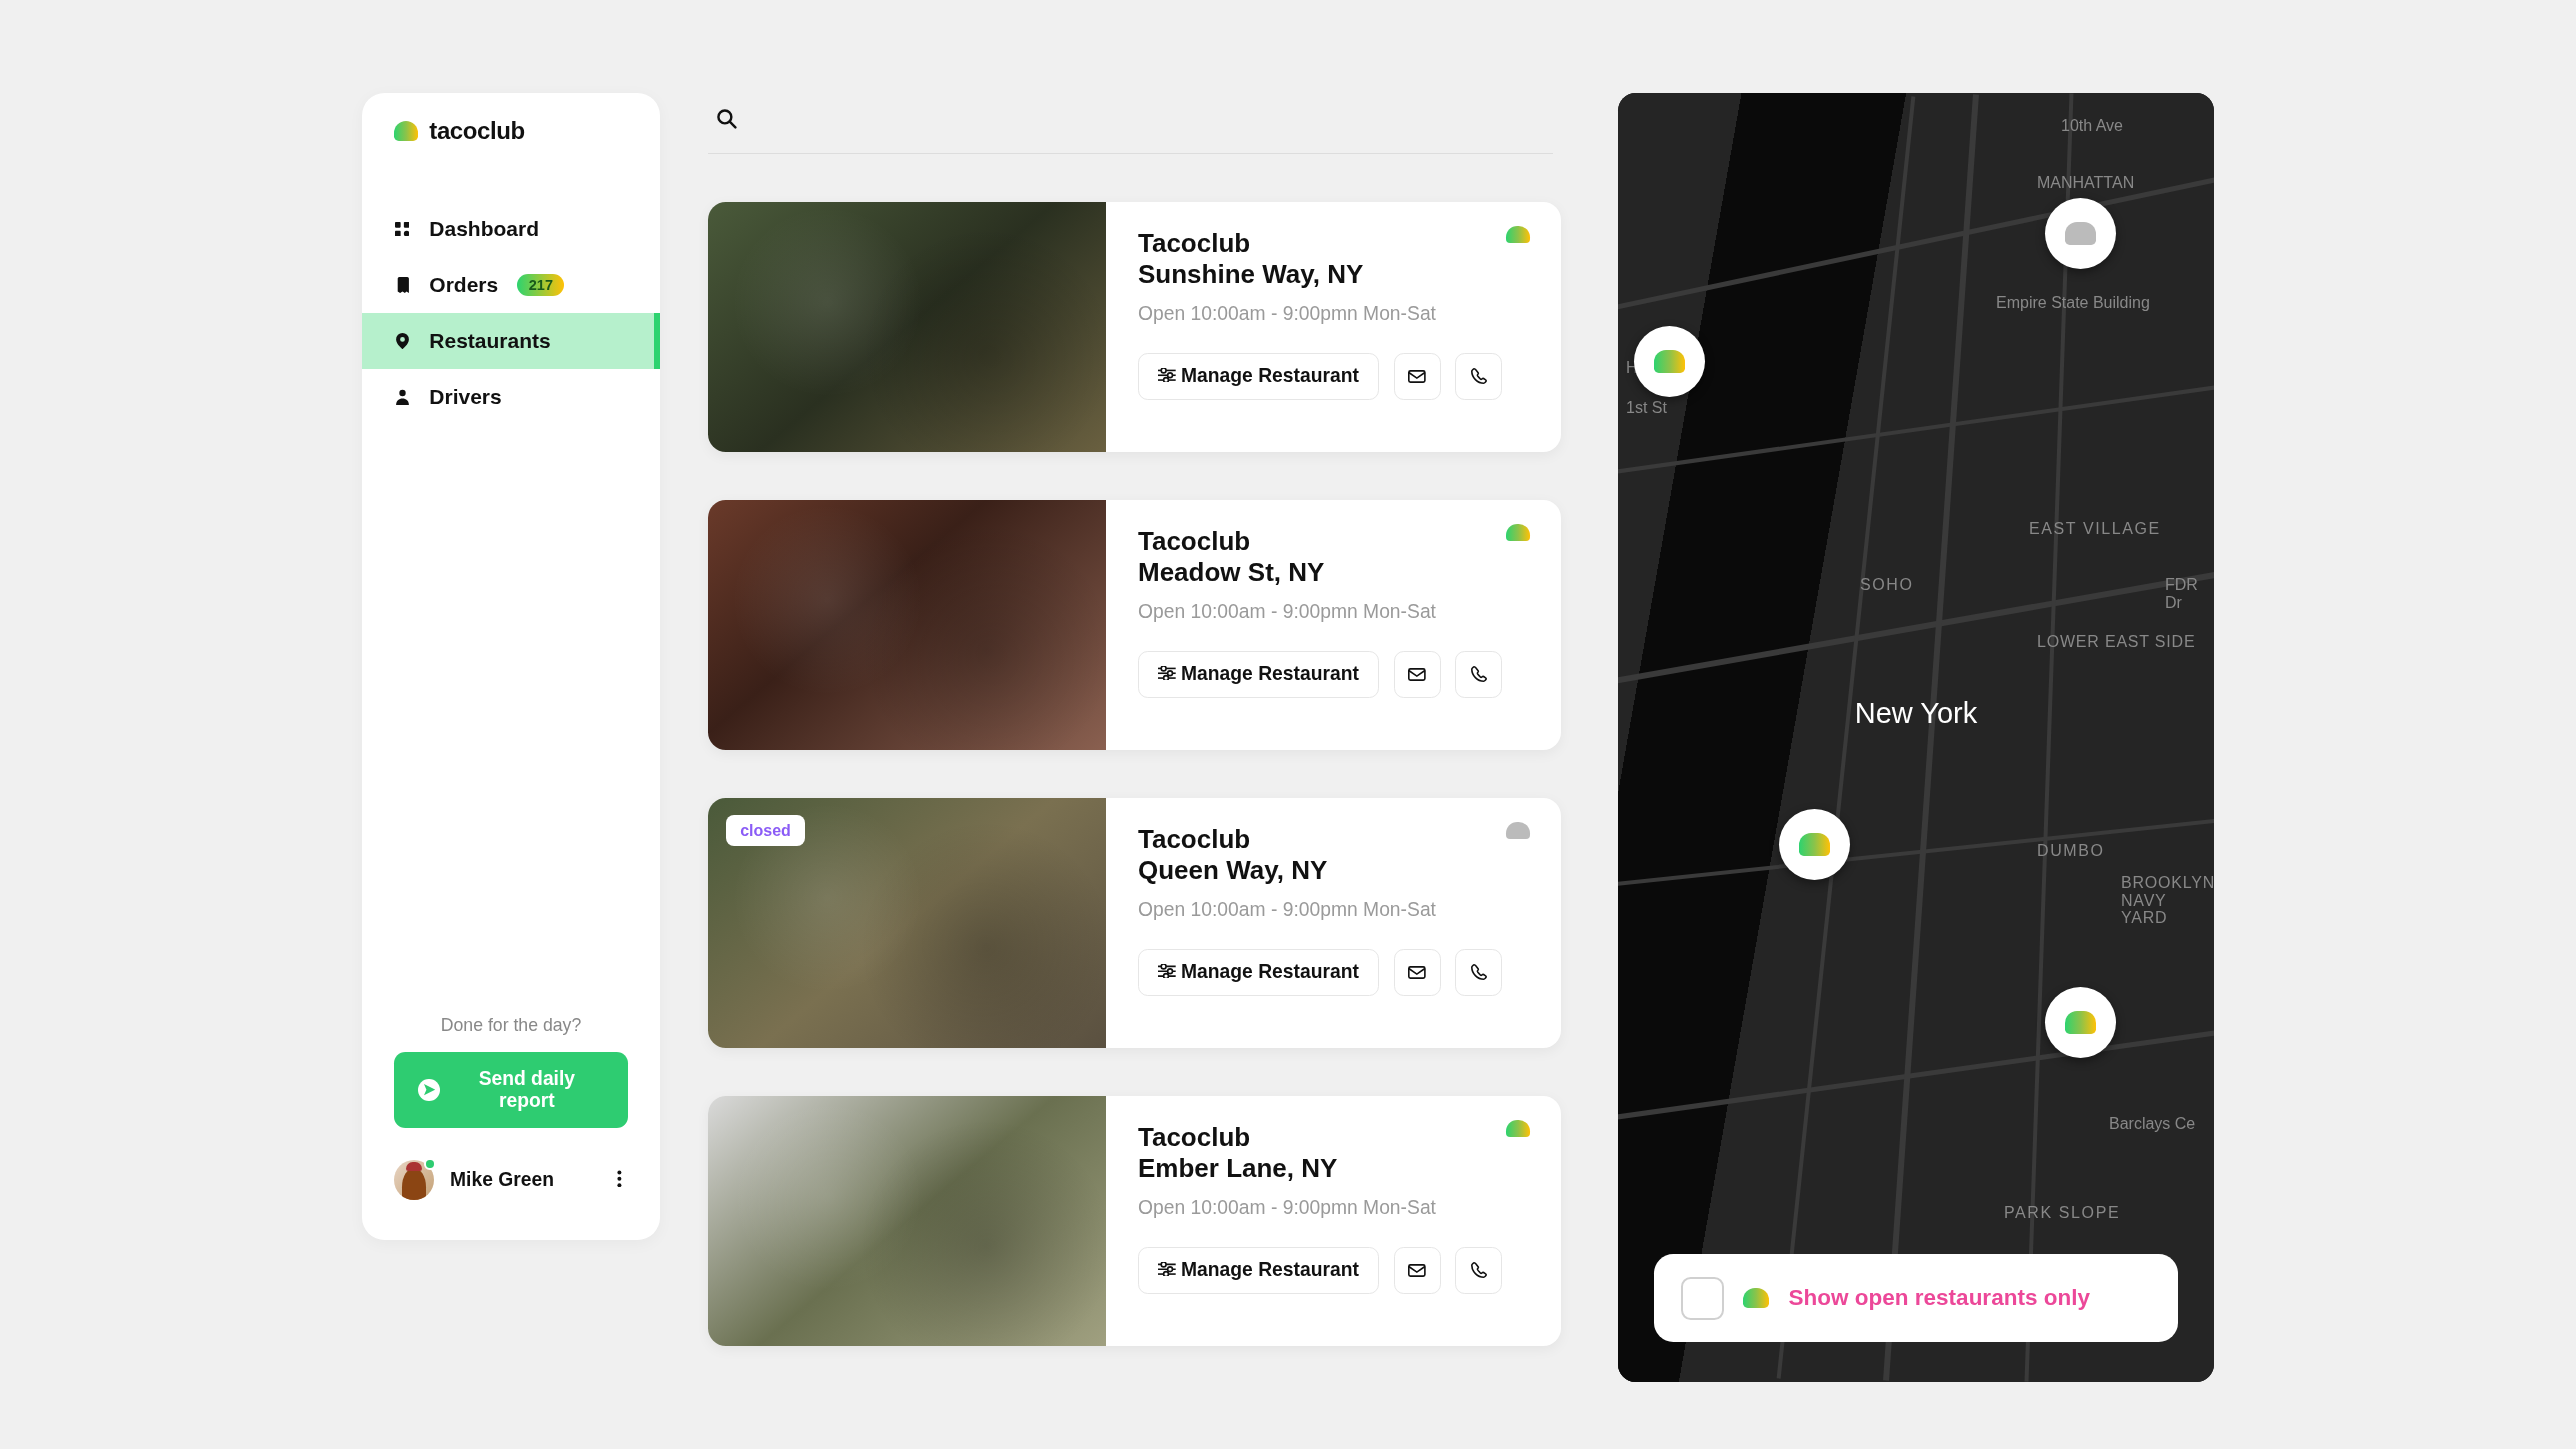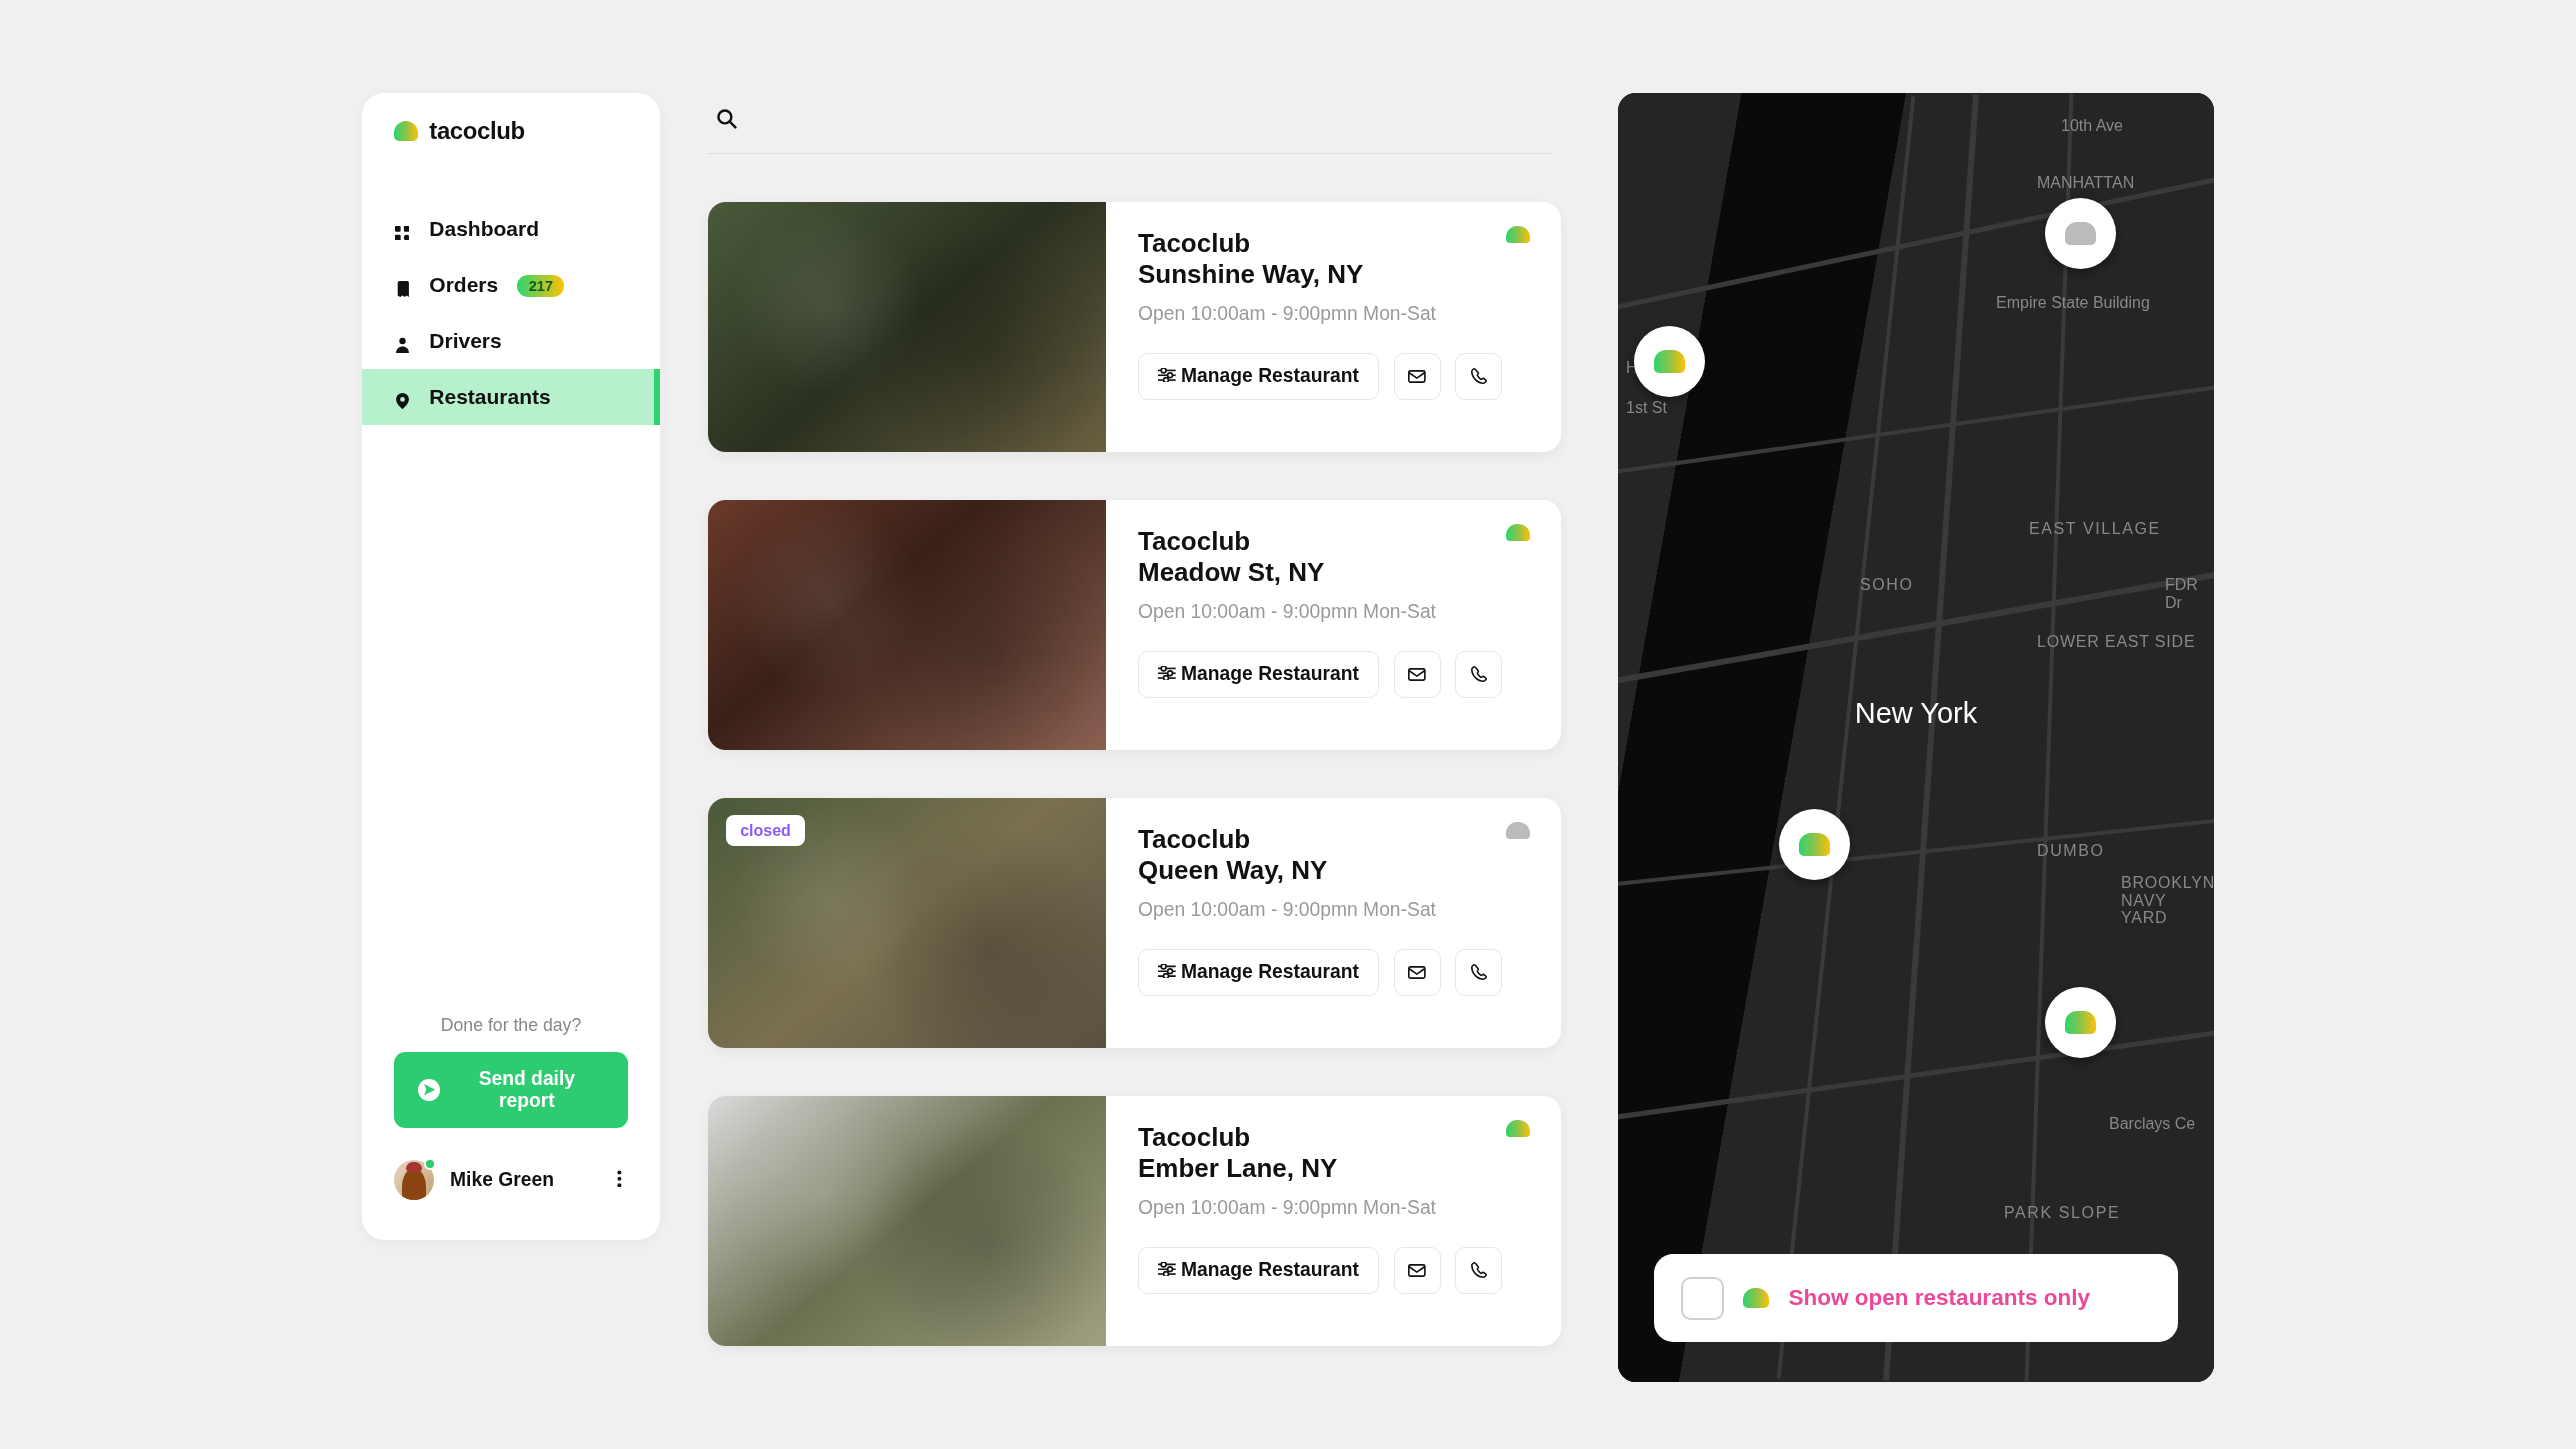--- a/index.html
+++ b/index.html
@@ -47,21 +47,21 @@
 }
 .logo-text {
   font-weight: 800;
   font-size: 24px;
   color: #111;
   letter-spacing: -0.4px;
 }
 .nav { margin-top: 24px; }
 .nav-item {
   display: flex;
-  align-items: flex-end;
+  align-items: center;
   gap: 19.3px;
   padding: 16px 32px;
   font-weight: 700;
   font-size: 21px;
   color: #111;
   cursor: pointer;
   position: relative;
 }
 .nav-item.active {
   background: #b6f0cc;
@@ -417,36 +417,36 @@
       </div>
       <div class="nav-item">
         <span class="nav-icon">
           <svg width="13" height="16" viewBox="0 0 16 20">
               <path d="M2 0h12a2 2 0 012 2v18l-3-2-2 2-3-2-3 2-3-2V2a2 2 0 012-2z" fill="#111"></path>
             </svg>
         </span>
         <span>Orders</span>
         <span class="badge">217</span>
       </div>
+      <div class="nav-item active">
+        <span class="nav-icon">
+          <svg width="13" height="16" viewBox="0 0 16 20">
+              <path d="M8 0a8 8 0 018 8c0 6-8 12-8 12S0 14 0 8a8 8 0 018-8zm0 5a3 3 0 100 6 3 3 0 000-6z" fill="#111"></path>
+            </svg>
+        </span>
+        <span>Restaurants</span>
+      </div>
       <div class="nav-item">
         <span class="nav-icon">
           <svg width="13" height="16" viewBox="0 0 16 20">
               <circle cx="8" cy="5" r="4" fill="#111"></circle>
               <path d="M0 20c0-5 3.5-8 8-8s8 3 8 8z" fill="#111"></path>
             </svg>
         </span>
         <span>Drivers</span>
-      </div>
-      <div class="nav-item active">
-        <span class="nav-icon">
-          <svg width="13" height="16" viewBox="0 0 16 20">
-              <path d="M8 0a8 8 0 018 8c0 6-8 12-8 12S0 14 0 8a8 8 0 018-8zm0 5a3 3 0 100 6 3 3 0 000-6z" fill="#111"></path>
-            </svg>
-        </span>
-        <span>Restaurants</span>
       </div>
     </nav>
 
     <div class="sidebar-bottom">
       <div class="done-text">Done for the day?</div>
       <button class="send-report-btn">
         <span class="send-icon">
           <svg width="11.3" height="11.3" viewBox="0 0 14 14">
               <path d="M0 0l14 7-14 7 3-7z" fill="#2ecc71"></path>
             </svg>

